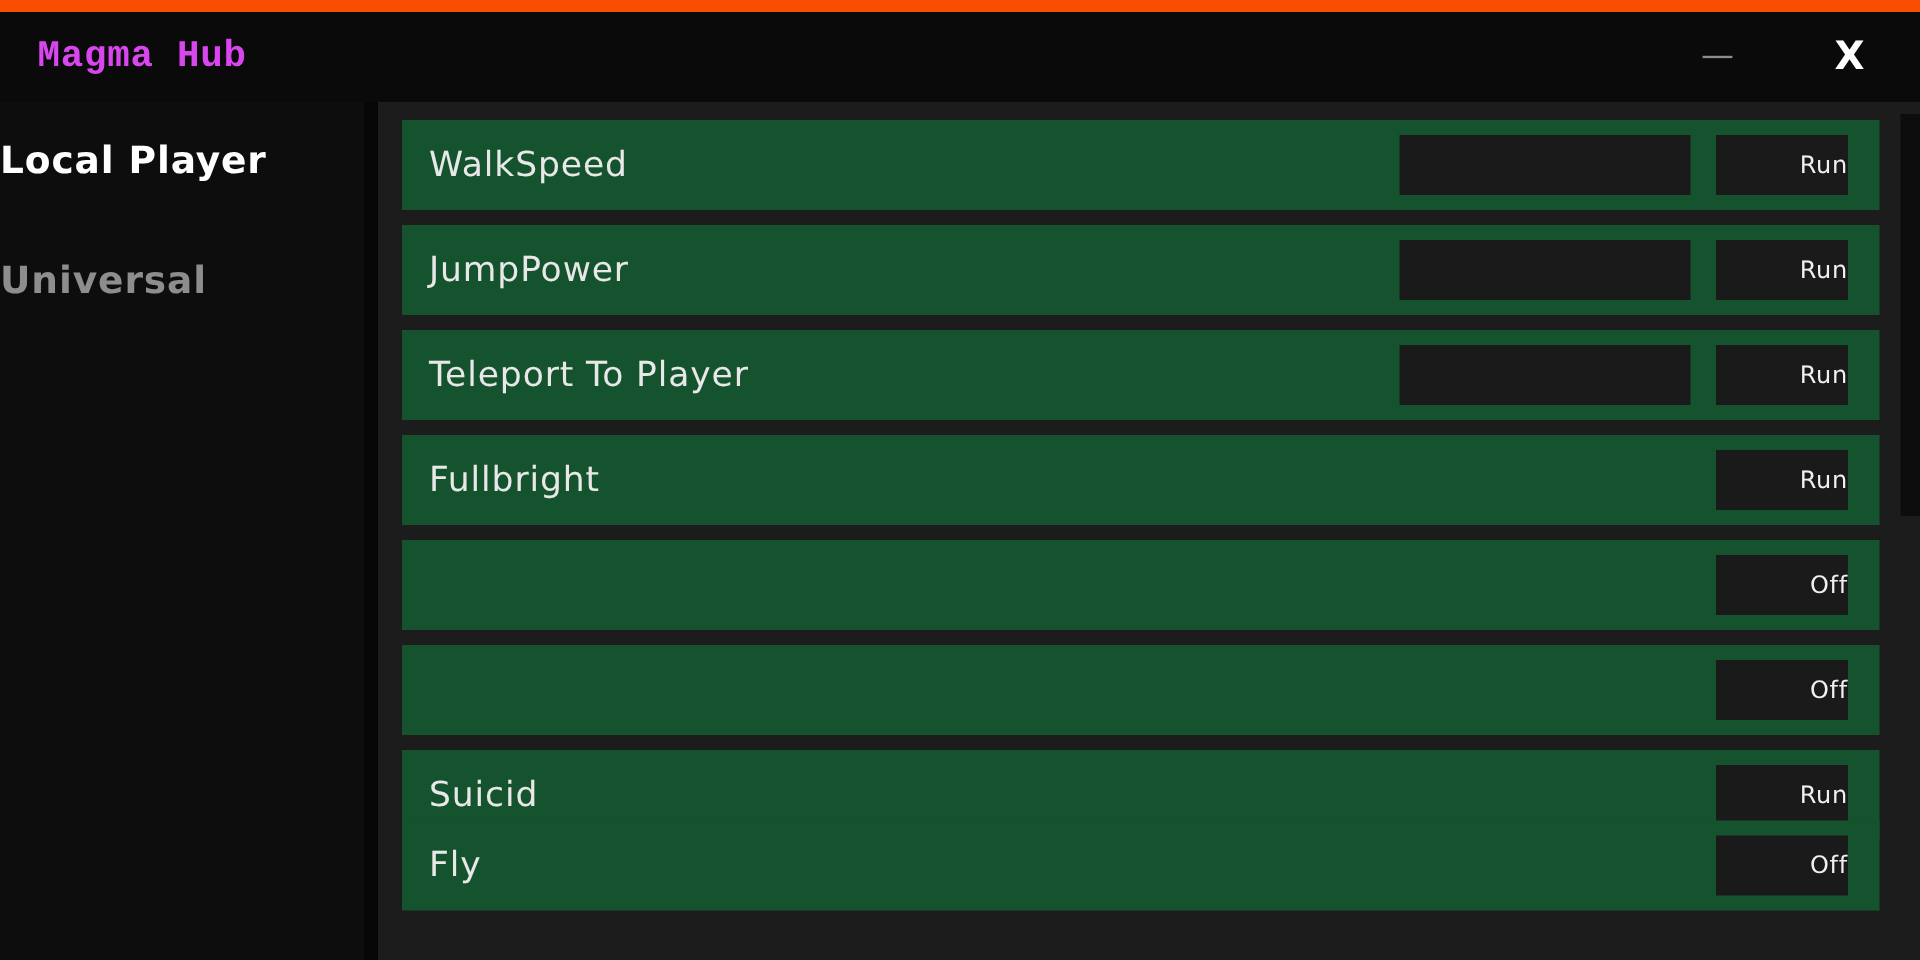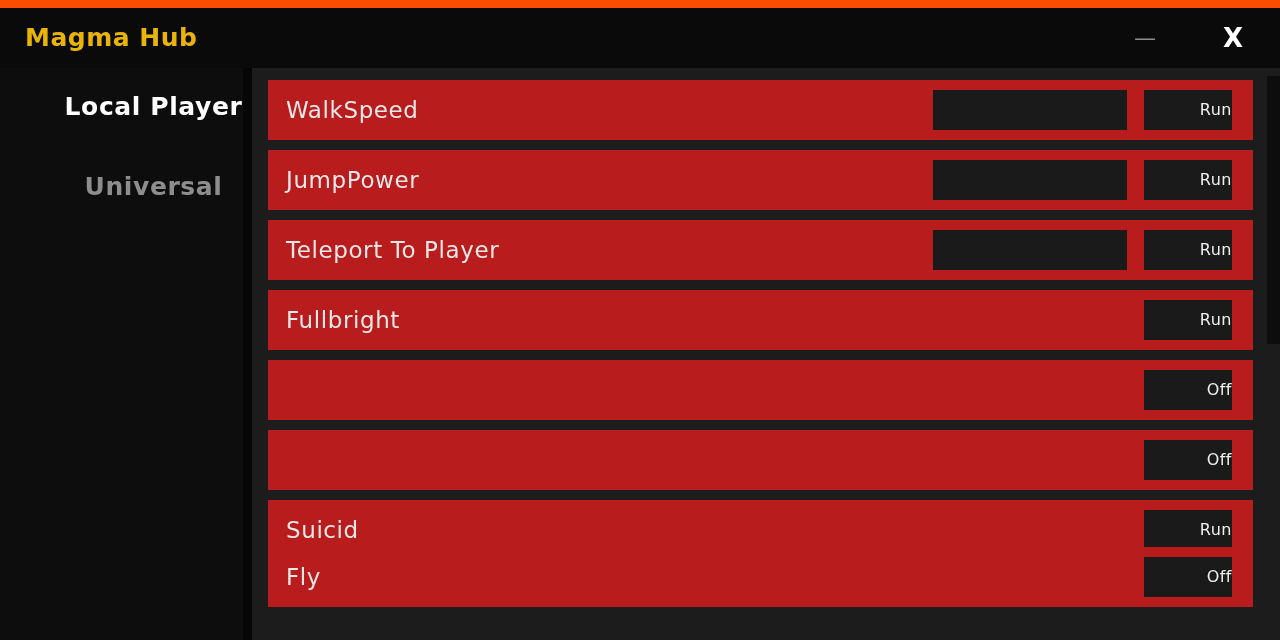--- a/index.html
+++ b/index.html
@@ -35,22 +35,23 @@
     background: #0a0a0a;
   }
   .title-text {
     position: absolute;
     left: 25px; top: 0;
     height: 60px;
     line-height: 60px;
     font-size: 25px;
     font-weight: bold;
     letter-spacing: 0.5px;
-    color: #eab308;
+    color: #d946ef;
     white-space: nowrap;
+    font-family: Liberation Mono, monospace;
   }
   .win-btn {
     position: absolute;
     top: 0;
     height: 60px;
     line-height: 60px;
     text-align: center;
     cursor: pointer;
     user-select: none;
   }
@@ -75,25 +76,24 @@
     width: 243px;
     height: 572px;
     background: #0d0d0d;
   }
   .side-tab {
     position: absolute;
     left: 0;
     width: 243px;
     height: 40px;
     line-height: 40px;
-    text-align: center;
+    text-align: left;
     white-space: nowrap;
     cursor: pointer;
     user-select: none;
-    padding-left: 32px;
   }
   .side-tab-0 { top: 19px; }
   .side-tab-1 { top: 99px; }
   .side-tab .lbl { font-size: 25px; letter-spacing: 0.6px; }
   .side-tab.active .lbl { color: #ffffff; font-weight: bold; }
   .side-tab.inactive .lbl { color: #8d8d8d; font-weight: bold; }
 
   
   .divider-strip {
     position: absolute;
@@ -111,21 +111,21 @@
     height: 572px;
     background: #1c1c1c;
     overflow: hidden;
   }
 
   .row {
     position: absolute;
     left: 16px;
     width: 985px;
     height: 60px;
-    background: #b91c1c;
+    background: #14532d;
   }
   .row-label {
     position: absolute;
     left: 18px; top: 0;
     height: 60px;
     line-height: 60px;
     font-size: 23px;
     letter-spacing: 0.6px;
     color: #e8e8e8;
     white-space: nowrap;

